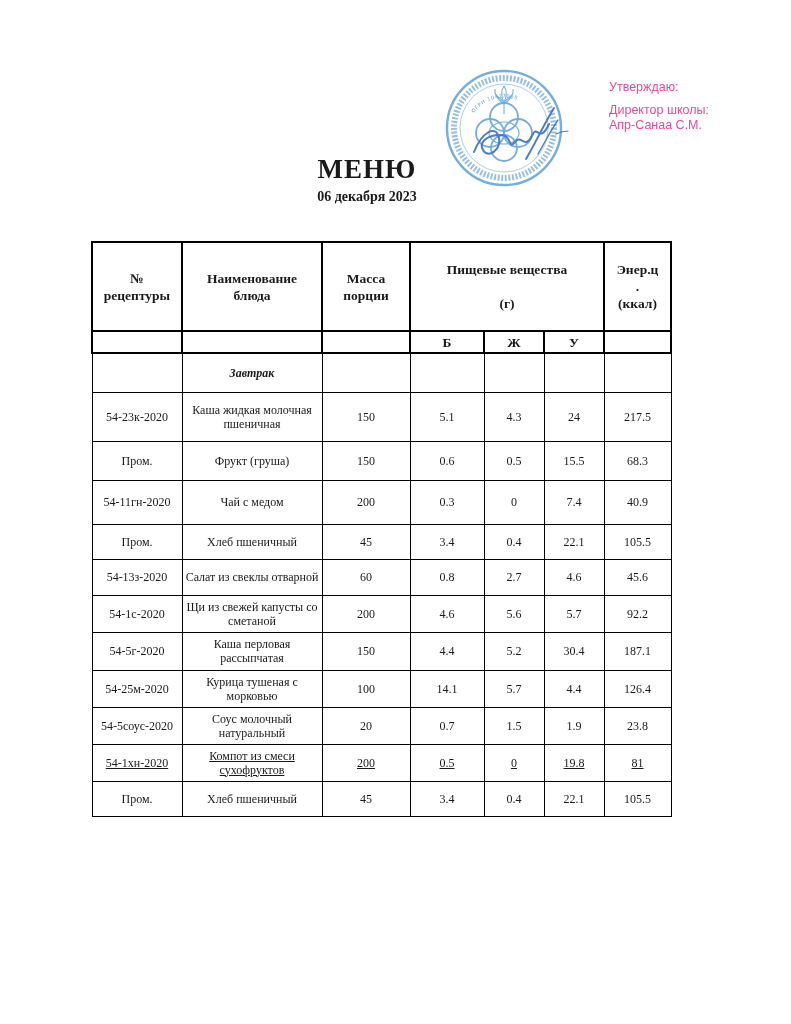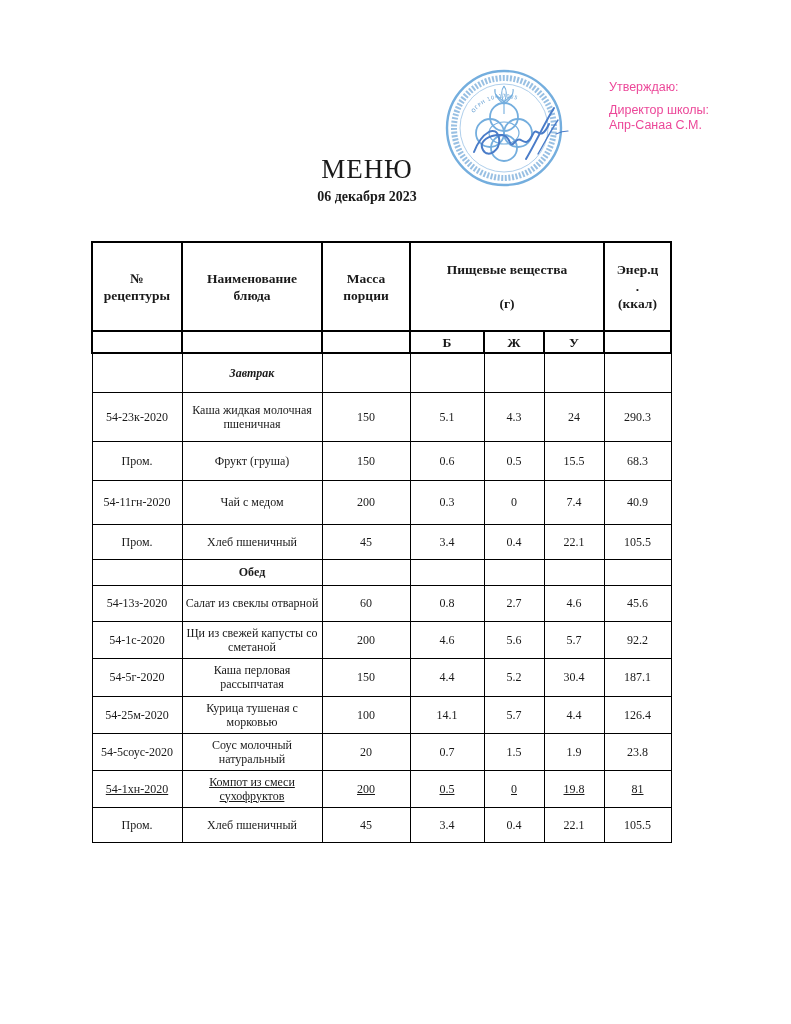--- a/index.html
+++ b/index.html
@@ -40,21 +40,21 @@
   .title-block {
     position: absolute;
     left: 92px;
     top: 154px;
     width: 550px;
     text-align: center;
   }
   .doc-title {
     font-size: 27px;
     line-height: 30px;
-    font-weight: normal;
+    font-weight: bold;
     letter-spacing: 1px;
   }
   .doc-date {
     font-size: 14px;
     line-height: 20px;
     font-weight: bold;
     margin-top: 3px;
   }
 
   
@@ -196,21 +196,21 @@
           <td></td>
           <td></td>
         </tr>
         <tr style="height: 49px; padding-left: 8px;">
           <td>54-23к-2020</td>
           <td>Каша жидкая молочная пшеничная</td>
           <td>150</td>
           <td>5.1</td>
           <td>4.3</td>
           <td>24</td>
-          <td>290.3</td>
+          <td>217.5</td>
         </tr>
         <tr style="height: 39px;">
           <td>Пром.</td>
           <td>Фрукт (груша)</td>
           <td>150</td>
           <td>0.6</td>
           <td>0.5</td>
           <td>15.5</td>
           <td>68.3</td>
         </tr>
@@ -225,29 +225,20 @@
         </tr>
         <tr style="height: 35px;">
           <td>Пром.</td>
           <td>Хлеб пшеничный</td>
           <td>45</td>
           <td>3.4</td>
           <td>0.4</td>
           <td>22.1</td>
           <td>105.5</td>
         </tr>
-        <tr style="height: 26px;">
-          <td></td>
-          <td class="section-cell">Обед</td>
-          <td></td>
-          <td></td>
-          <td></td>
-          <td></td>
-          <td></td>
-        </tr>
         <tr style="height: 36px;">
           <td>54-13з-2020</td>
           <td>Салат из свеклы отварной</td>
           <td>60</td>
           <td>0.8</td>
           <td>2.7</td>
           <td>4.6</td>
           <td>45.6</td>
         </tr>
         <tr style="height: 37px;">

